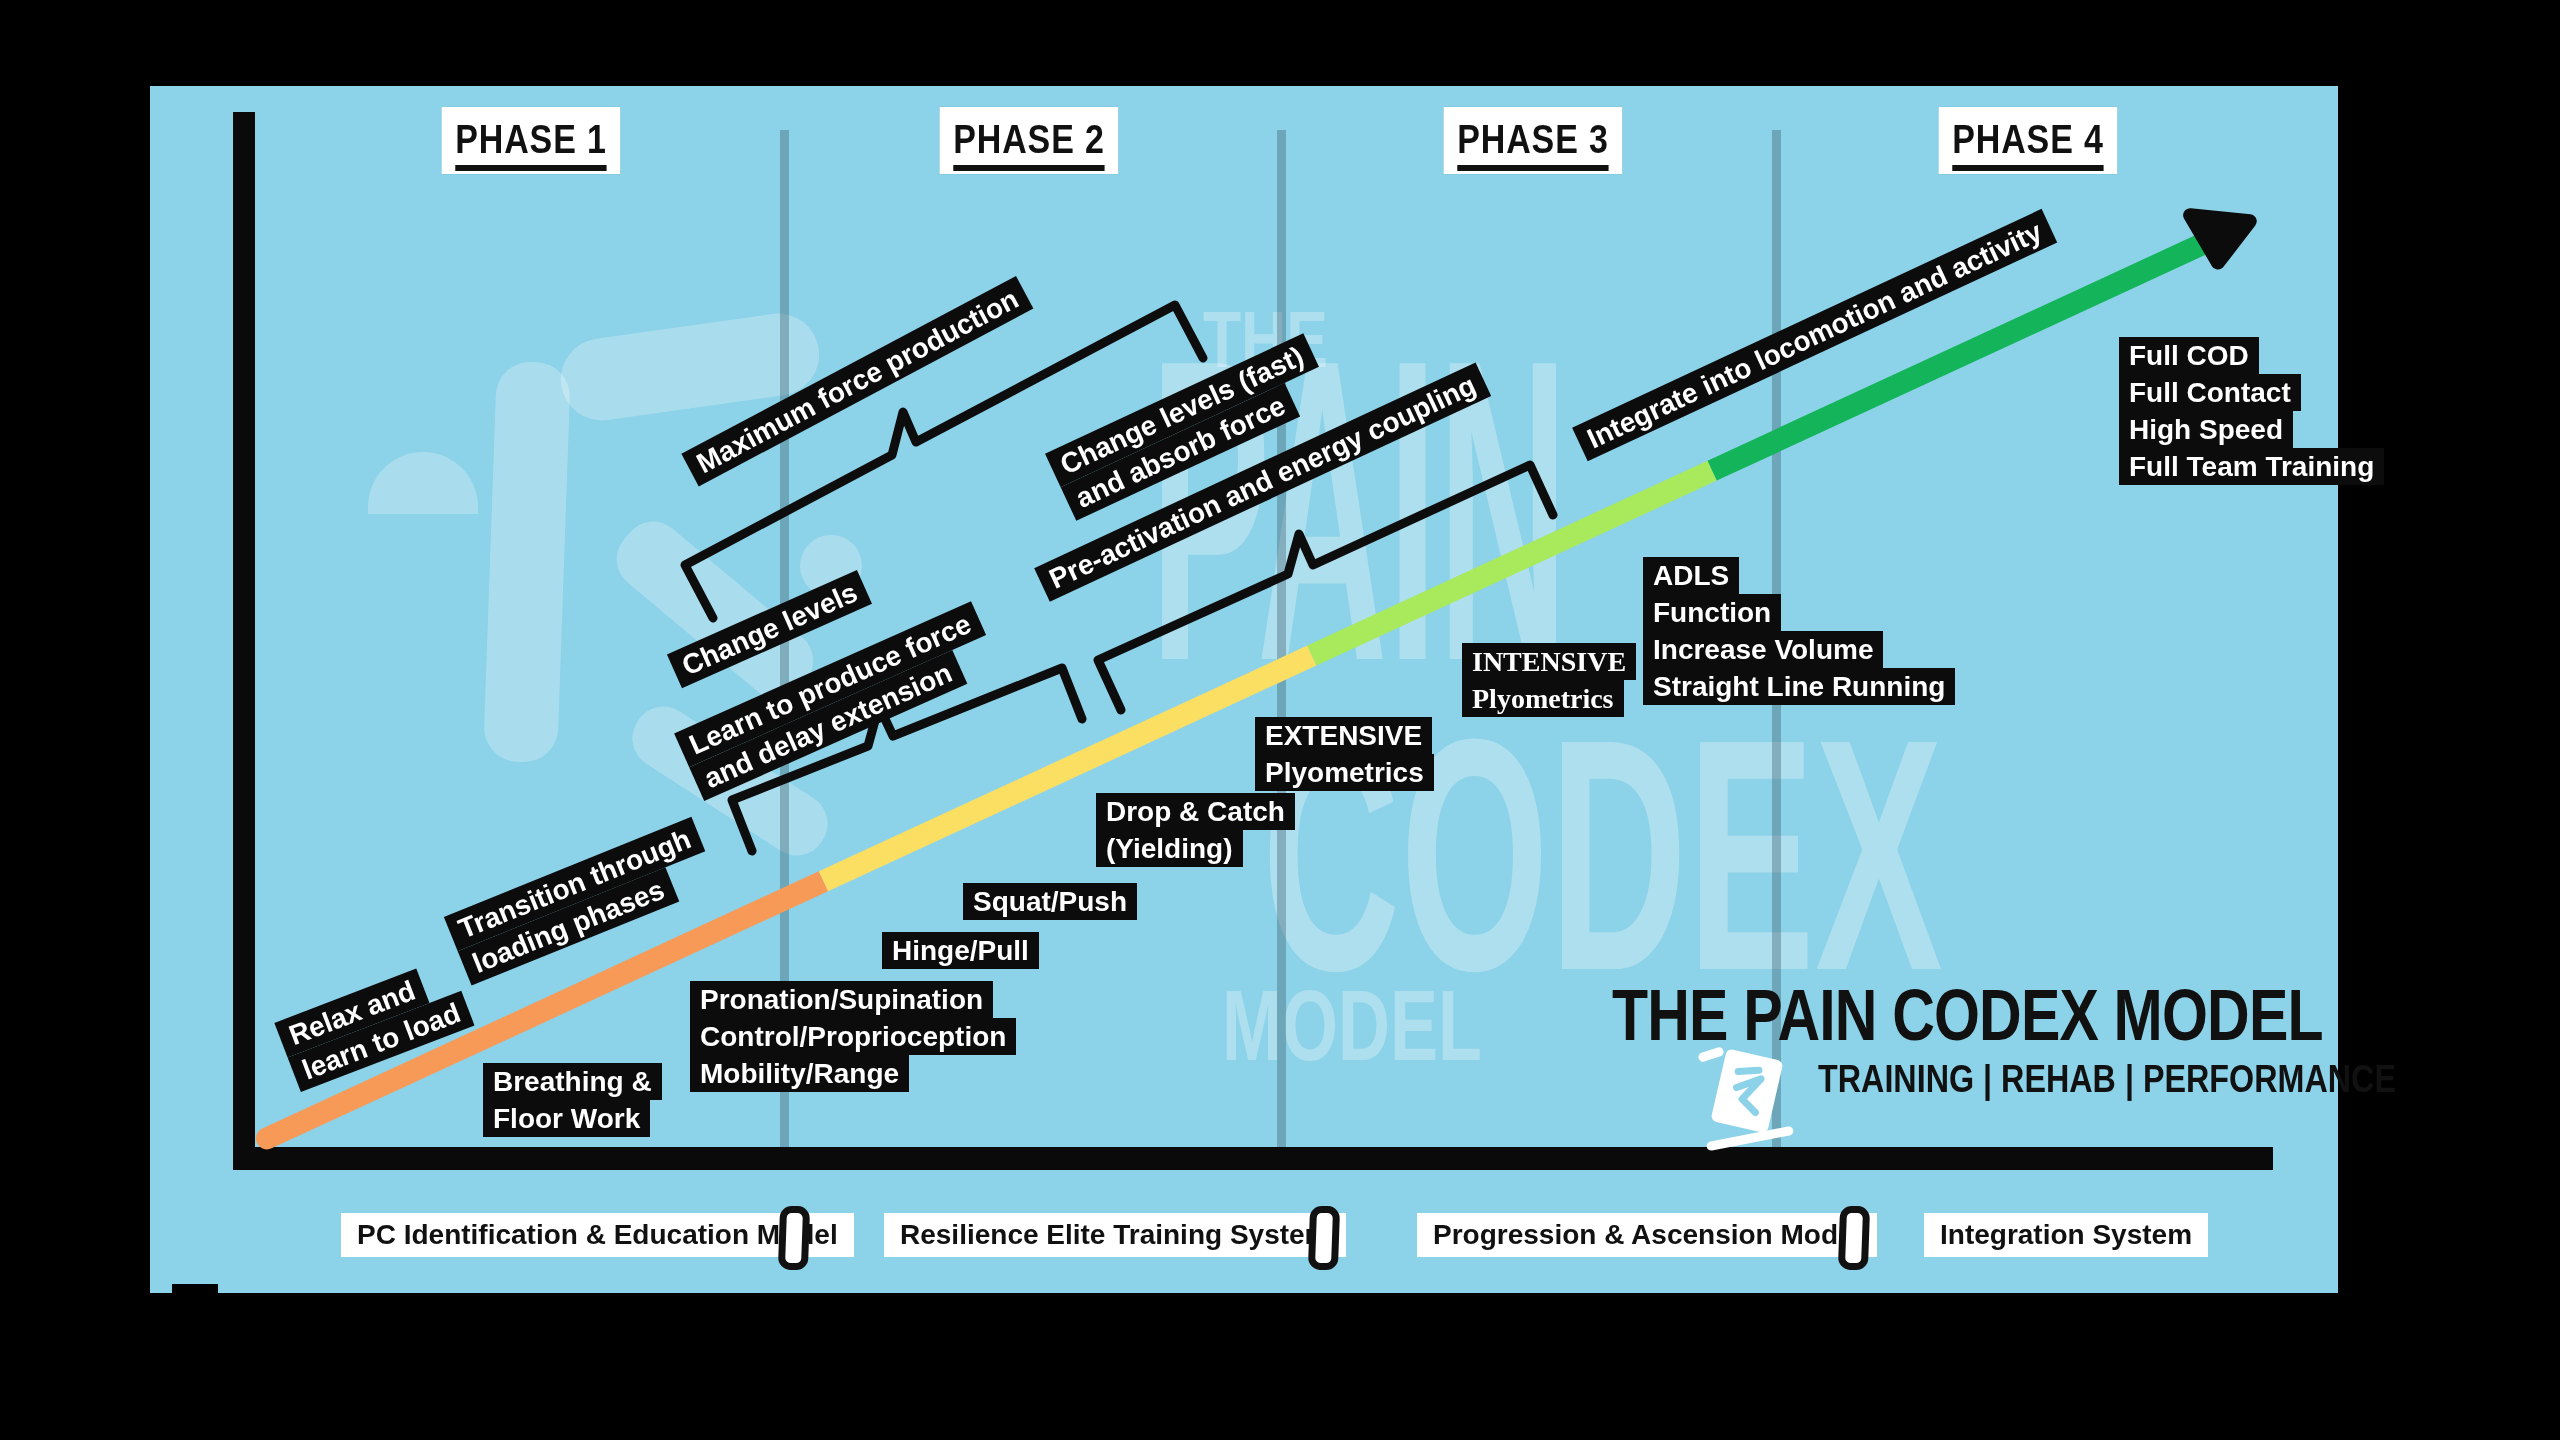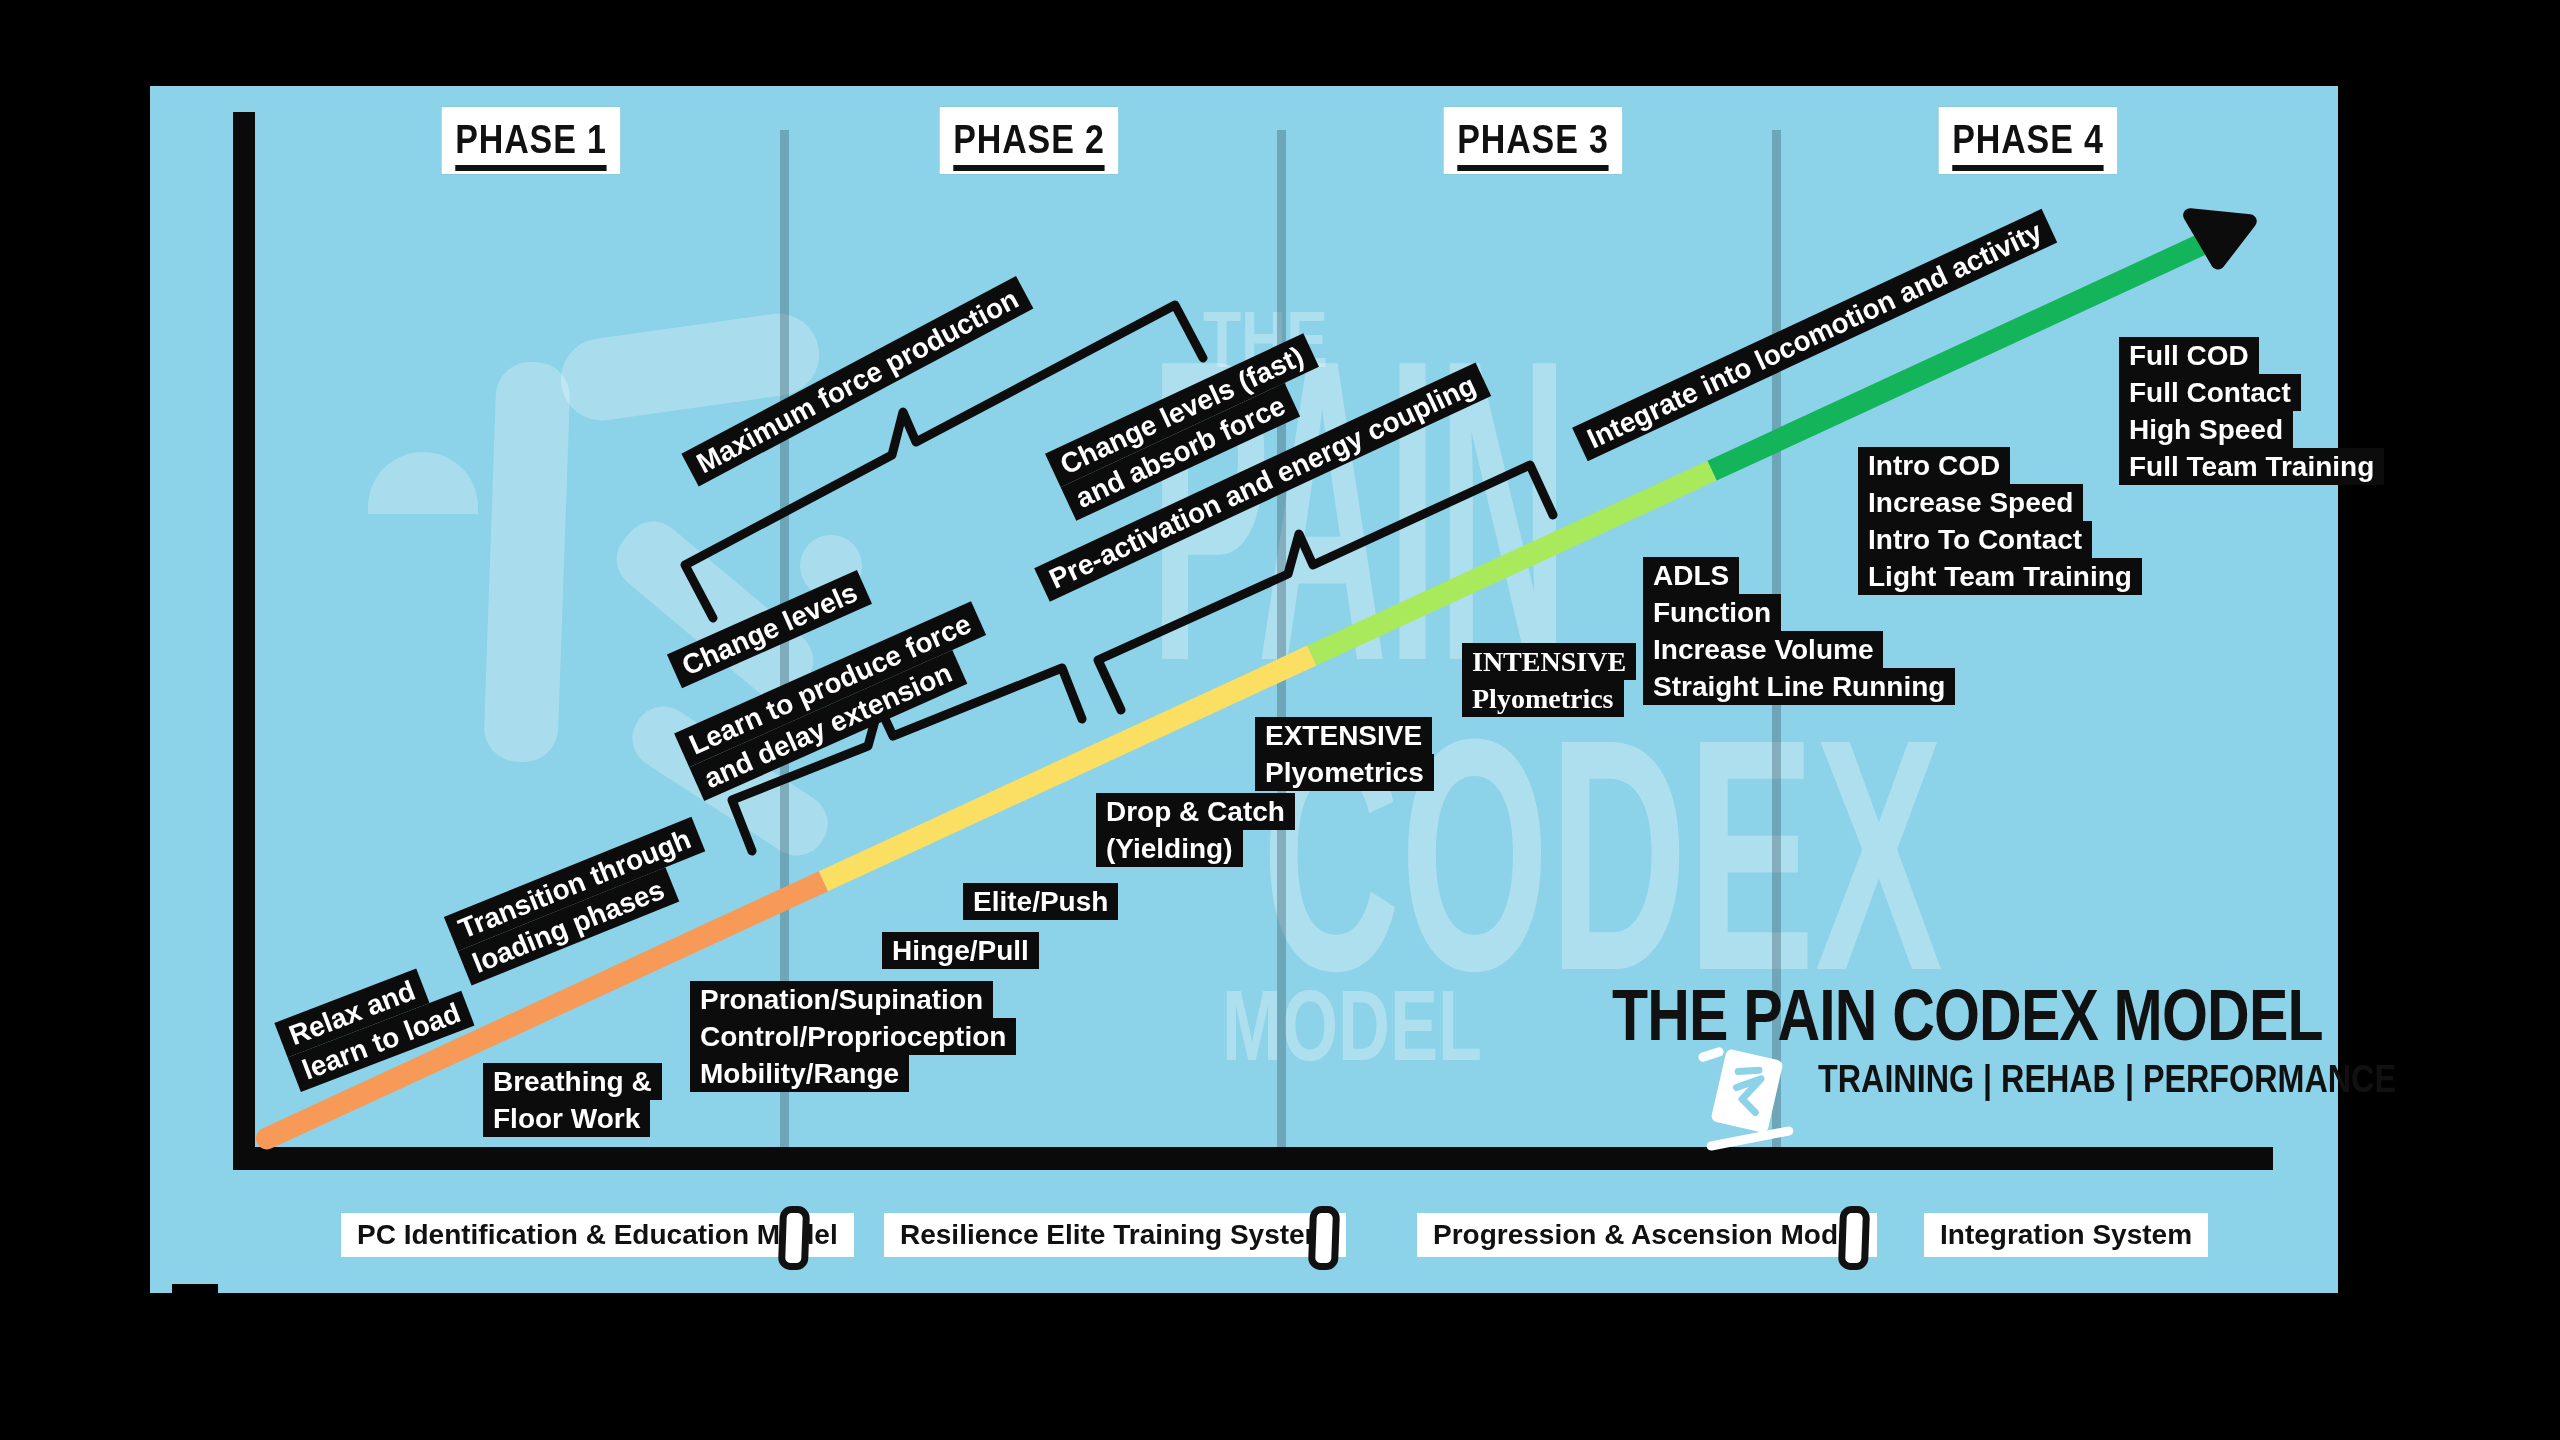--- a/index.html
+++ b/index.html
@@ -128,40 +128,35 @@
   <div class="step" style="left:483px;top:1064px;">
     <span class="dark-lbl">Breathing &amp;
 Floor Work</span></div>
   <div class="step" style="left:648px;top:982px;margin-left:42px;">
     <span class="dark-lbl">Pronation/Supination
 Control/Proprioception
 Mobility/Range</span></div>
   <div class="step" style="left:882px;top:933px;text-align:center;">
     <span class="dark-lbl">Hinge/Pull</span></div>
   <div class="step" style="left:963px;top:884px;">
-    <span class="dark-lbl">Elite/Push</span></div>
+    <span class="dark-lbl">Squat/Push</span></div>
   <div class="step" style="left:1096px;top:794px;">
     <span class="dark-lbl">Drop &amp; Catch
 (Yielding)</span></div>
   <div class="step" style="left:1255px;top:718px;">
     <span class="dark-lbl">EXTENSIVE
 Plyometrics</span></div>
   <div class="step" style="left:1462px;top:644px;font-family:Liberation Serif, serif;">
     <span class="dark-lbl">INTENSIVE
 Plyometrics</span></div>
   <div class="step" style="left:1643px;top:558px;">
     <span class="dark-lbl">ADLS
 Function
 Increase Volume
 Straight Line Running</span></div>
-  <div class="step" style="left:1858px;top:448px;">
-    <span class="dark-lbl">Intro COD
-Increase Speed
-Intro To Contact
-Light Team Training</span></div>
   <div class="step" style="left:2075px;top:338px;margin-left:44px;">
     <span class="dark-lbl">Full COD
 Full Contact
 High Speed
 Full Team Training</span></div>
 
   <div class="brand-title">THE PAIN CODEX MODEL</div>
   <div class="brand-sub">TRAINING | REHAB | PERFORMANCE</div>
   <div class="logo">
     <div class="dash"></div>

